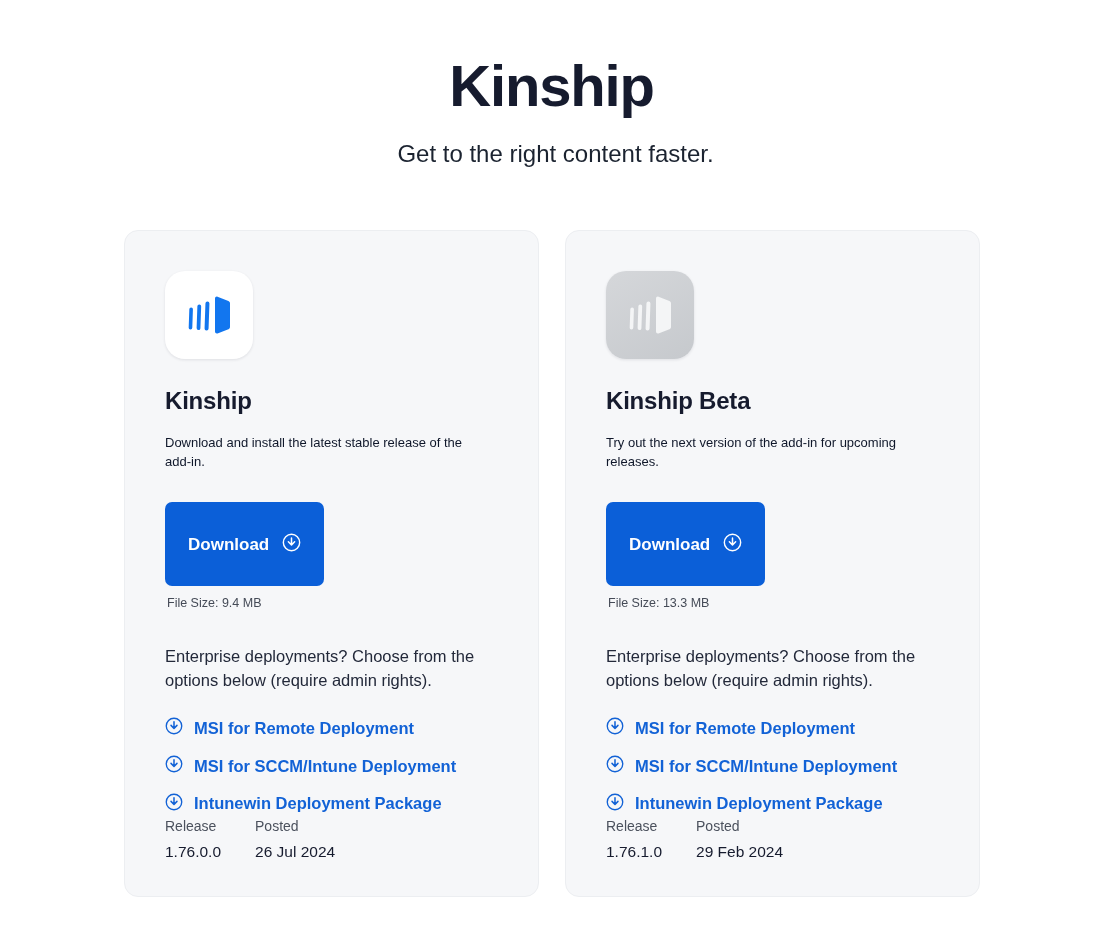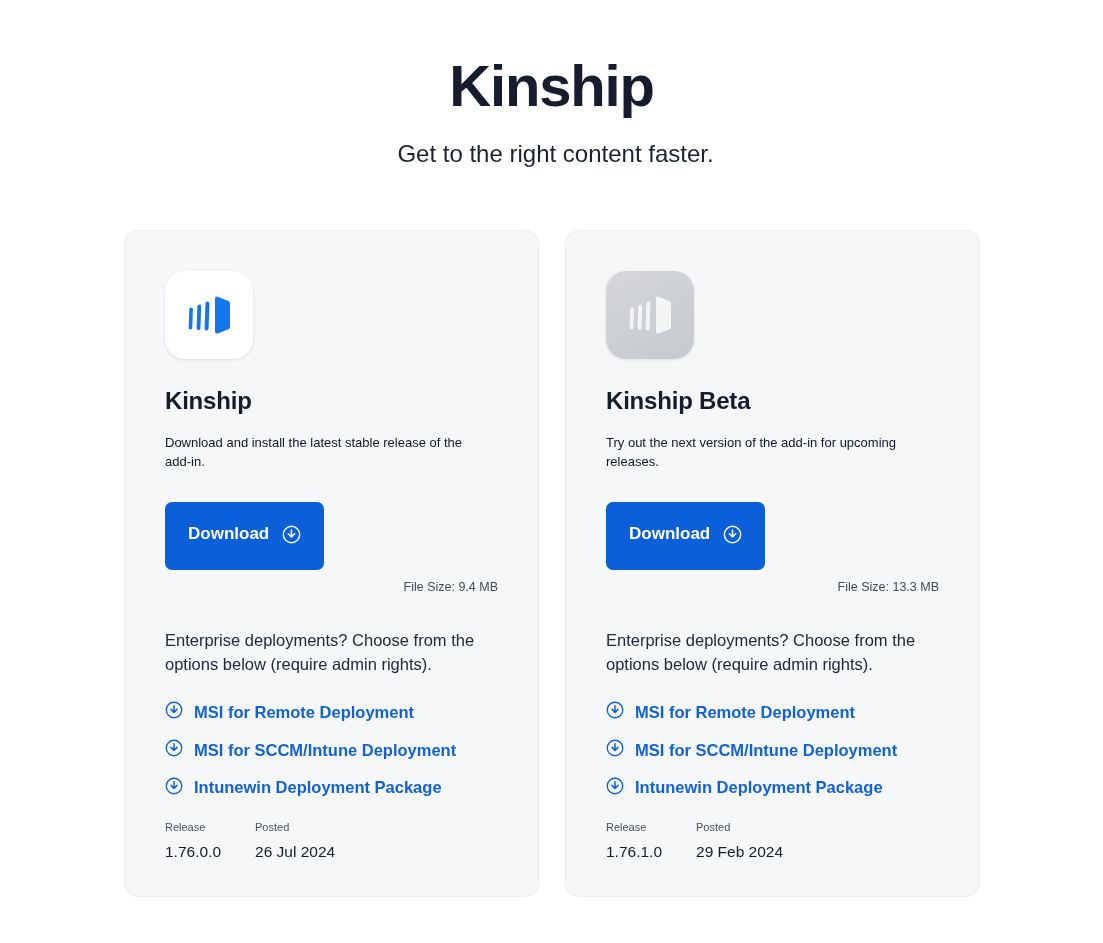--- a/index.html
+++ b/index.html
@@ -93,41 +93,40 @@
     color: #0f172a;
     line-height: 1.45;
     margin: 18px 0 0 0;
     max-width: 310px;
   }
 
   
   .download-btn {
     margin-top: 31px;
     display: inline-flex;
-    align-items: flex-start;
+    align-items: center;
     gap: 13px;
     background: #0b5fd8;
     border: none;
     border-radius: 7px;
     color: #ffffff;
     font-family: "Liberation Sans", sans-serif;
     font-size: 17px;
     font-weight: 700;
-    padding: 23px 23px;
+    padding: 31px 23px;
     cursor: pointer;
     line-height: 1;
   }
   .download-btn .dl-icon { display: block; }
 
   .file-size {
     font-size: 12.5px;
     color: #454b57;
     margin: 10px 0 0 2px;
     line-height: 1.2;
-    text-align: right;
   }
 
   
   .enterprise-note {
     font-size: 16.5px;
     color: #23293a;
     line-height: 1.45;
     margin: 34px 0 0 0;
     max-width: 310px;
   }
@@ -155,21 +154,21 @@
   
   .meta {
     position: absolute;
     left: 40px;
     bottom: 33px;
     display: flex;
     gap: 34px;
   }
   .meta-block { display: flex; flex-direction: column; }
   .meta-label {
-    font-size: 11px;
+    font-size: 14px;
     color: #4b515d;
     line-height: 1.45;
   }
   .meta-value {
     font-size: 15.5px;
     color: #161b2e;
     line-height: 1.4;
     margin-top: 5px;
   }
 </style>

